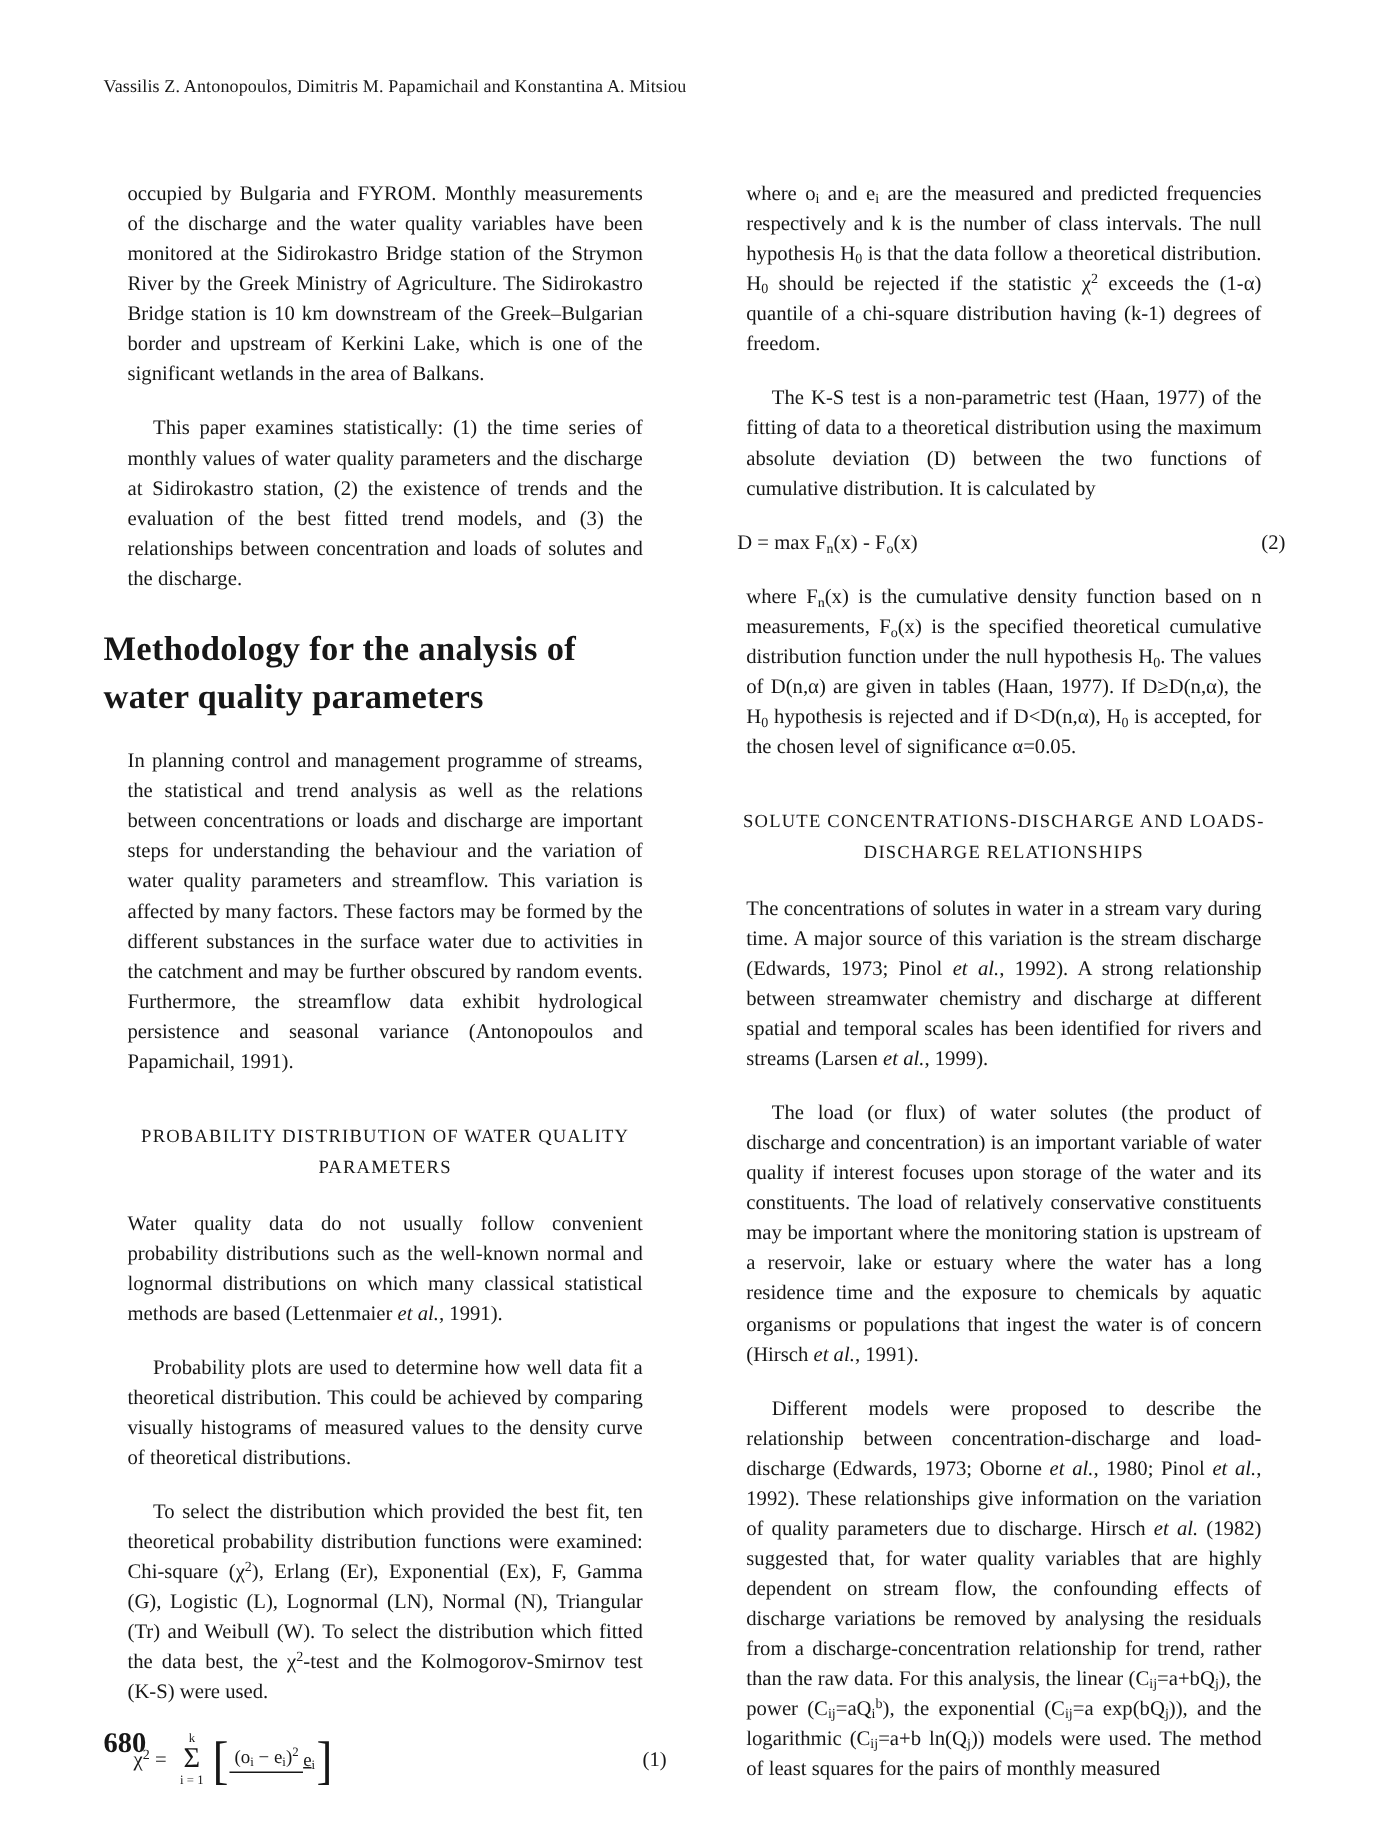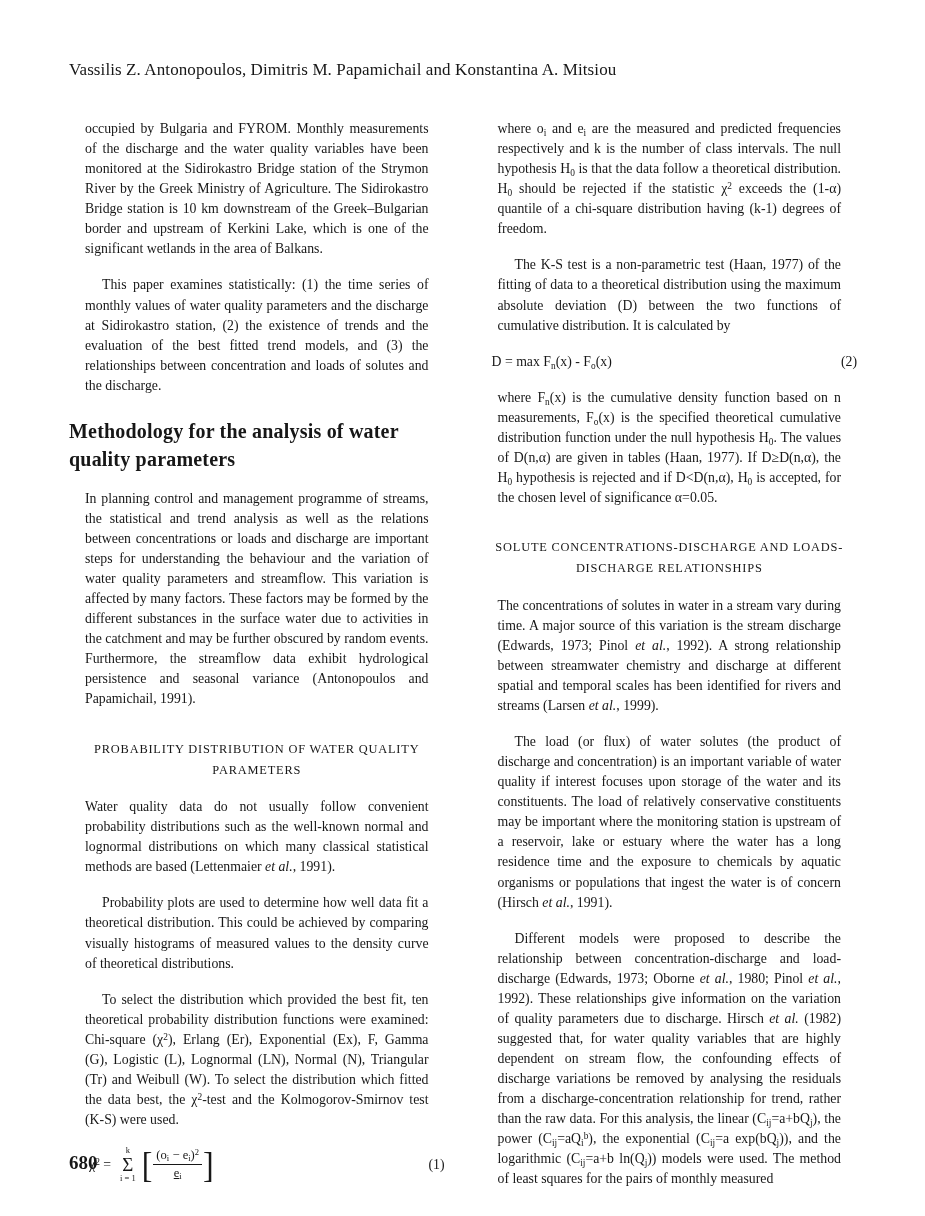--- a/index.html
+++ b/index.html
@@ -11,22 +11,22 @@
     color: #171717;
   }
   .page {
     position: relative;
     width: 925px; height: 1216px;
     background: #ffffff;
     overflow: hidden;
   }
   .running-head {
     position: absolute;
-    left: 69px; top: 60px;
-    font-size: 17px;
+    left: 69px; top: 50px;
+    font-size: 12px;
     letter-spacing: 0.1px;
     white-space: nowrap;
   }
   .columns {
     position: absolute;
     left: 69px; top: 103px;
     width: 788px;
     display: flex;
     gap: 37px;
   }
@@ -35,21 +35,21 @@
     font-size: 13.8px;
     line-height: 1.455;
     text-align: justify;
   }
   .col p { margin: 16px; }
   .col p.ind { text-indent: 17px; }
   sub, sup { font-size: 68%; line-height: 0; }
   sub { vertical-align: -0.28em; }
   sup { vertical-align: 0.48em; }
   h2.section {
-    font-size: 20px;
+    font-size: 23px;
     font-weight: bold;
     line-height: 1.4;
     letter-spacing: 0.2px;
     margin: 21px 0 13px 0;
     text-align: left;
   }
   h3.subsection {
     font-size: 12.4px;
     font-weight: normal;
     letter-spacing: 0.8px;
@@ -74,21 +74,21 @@
   .sum {
     display: inline-flex;
     flex-direction: column;
     align-items: center;
     margin: 0 5px 0 9px;
   }
   .sum-top, .sum-bot { font-size: 8.5px; line-height: 1.15; }
   .sum-sigma { font-size: 19px; line-height: 0.95; }
   .frac {
     display: inline-flex;
-    flex-direction: column;
+    flex-direction: row;
     align-items: center;
     font-size: 12.6px;
     line-height: 1.25;
   }
   .frac-num { border-bottom: 1px solid #171717; padding: 0 3px 1px 3px; }
   .frac-den { padding-top: 1px; text-decoration: underline; }
   .bracket {
     font-size: 32px;
     font-weight: 400;
     line-height: 1;

